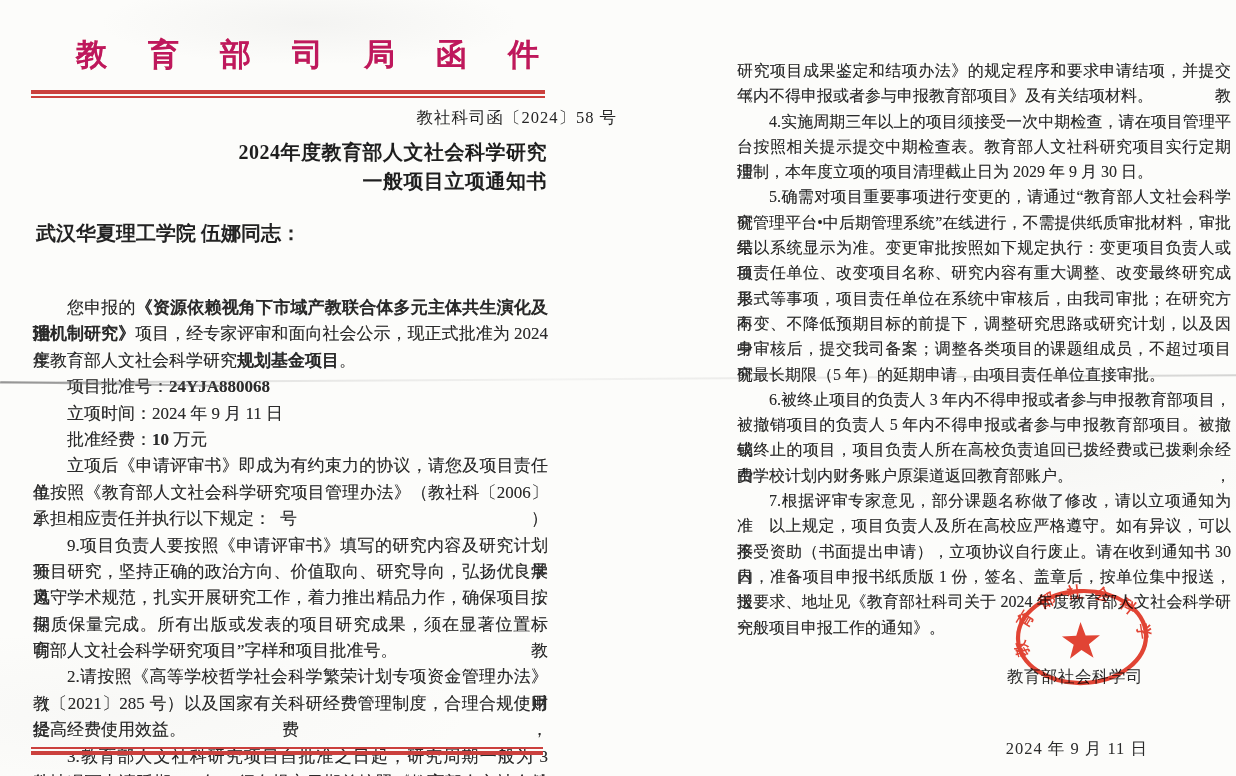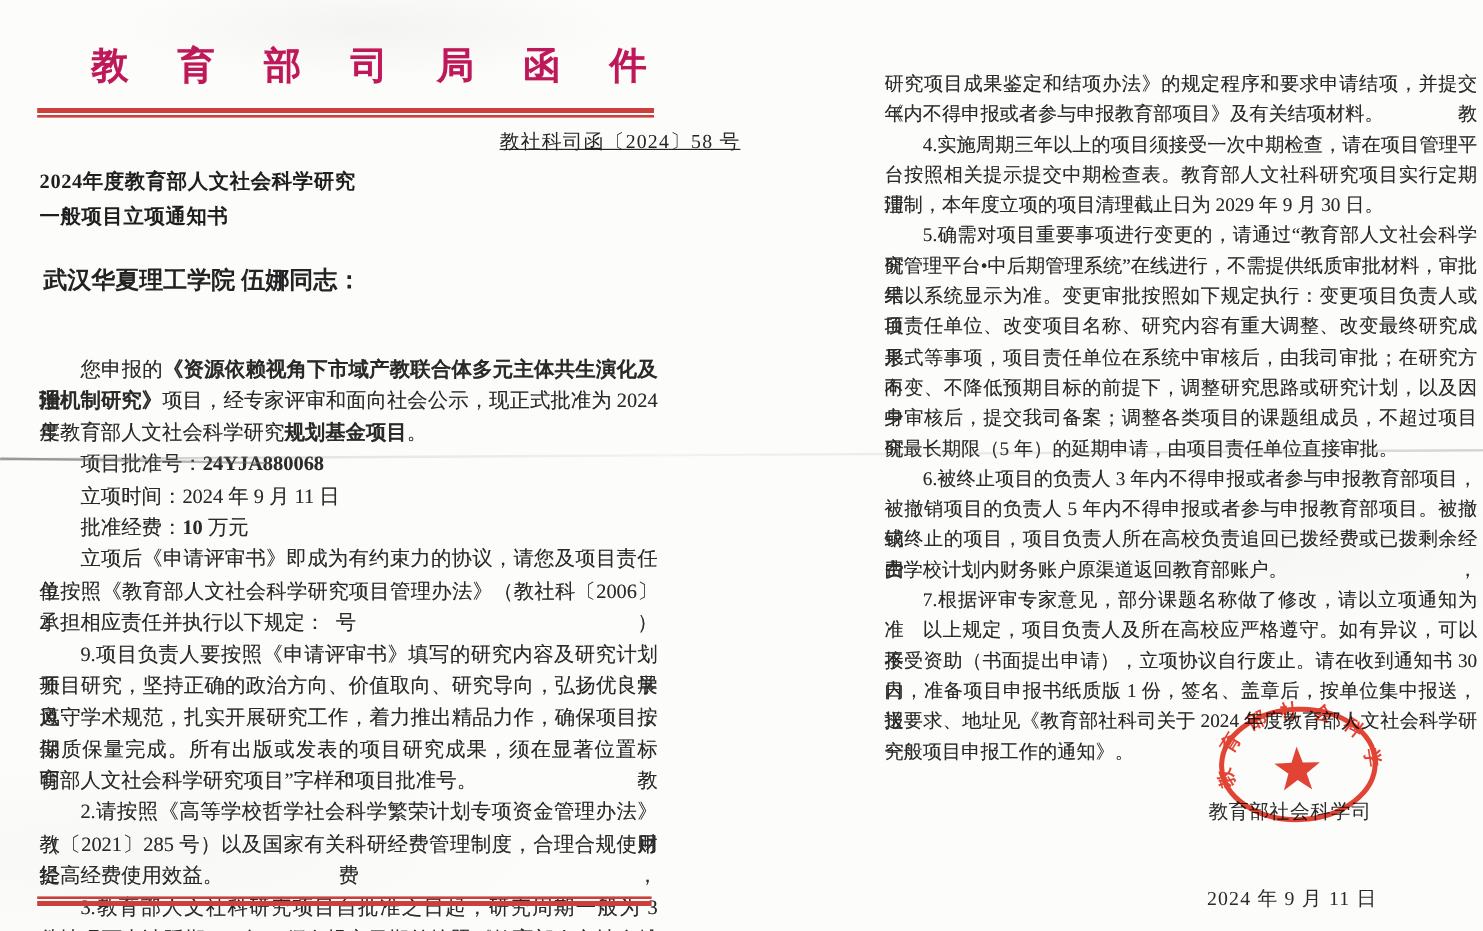--- a/index.html
+++ b/index.html
@@ -25,25 +25,25 @@
   .rule-top{
     position:absolute;left:31px;top:90px;width:514px;height:8px;
     background:linear-gradient(#cb403d 0,#cb403d 4px,transparent 4px,transparent 5.7px,#cb403d 5.7px,#cb403d 7.7px);
   }
   .rule-bottom{
     position:absolute;left:31px;top:747px;width:512px;height:8px;
     background:linear-gradient(#cb403d 0,#cb403d 2px,transparent 2px,transparent 3.6px,#cb403d 3.6px,#cb403d 7.4px);
   }
   .doc-number{
     position:absolute;left:300px;top:107px;width:317px;text-align:right;
-    font-size:16.5px;letter-spacing:1px;color:#242424;text-decoration:underline;
+    font-size:16.5px;letter-spacing:1px;color:#242424;
   }
   .notice-title{
-    position:absolute;left:33px;top:138px;width:514px;text-align:left;
-    font-size:17px;font-weight:700;line-height:28.5px;letter-spacing:.5px;color:#1e1e1e;
+    position:absolute;left:33px;top:138px;width:514px;text-align:right;
+    font-size:20px;font-weight:700;line-height:28.5px;letter-spacing:.5px;color:#1e1e1e;
   }
   .salutation{
     position:absolute;left:36px;top:220px;font-size:20px;font-weight:700;color:#232323;
   }
   .body-block{position:absolute;margin-top:48px;}
   .left-body{left:33px;top:247px;width:515px;font-size:17px;}
   .left-body .ln{height:26.4px;line-height:26.4px;}
   .right-body{left:737px;top:10px;width:494px;font-size:16px;}
   .right-body .ln{height:25.3px;line-height:25.3px;}
   .ln{

